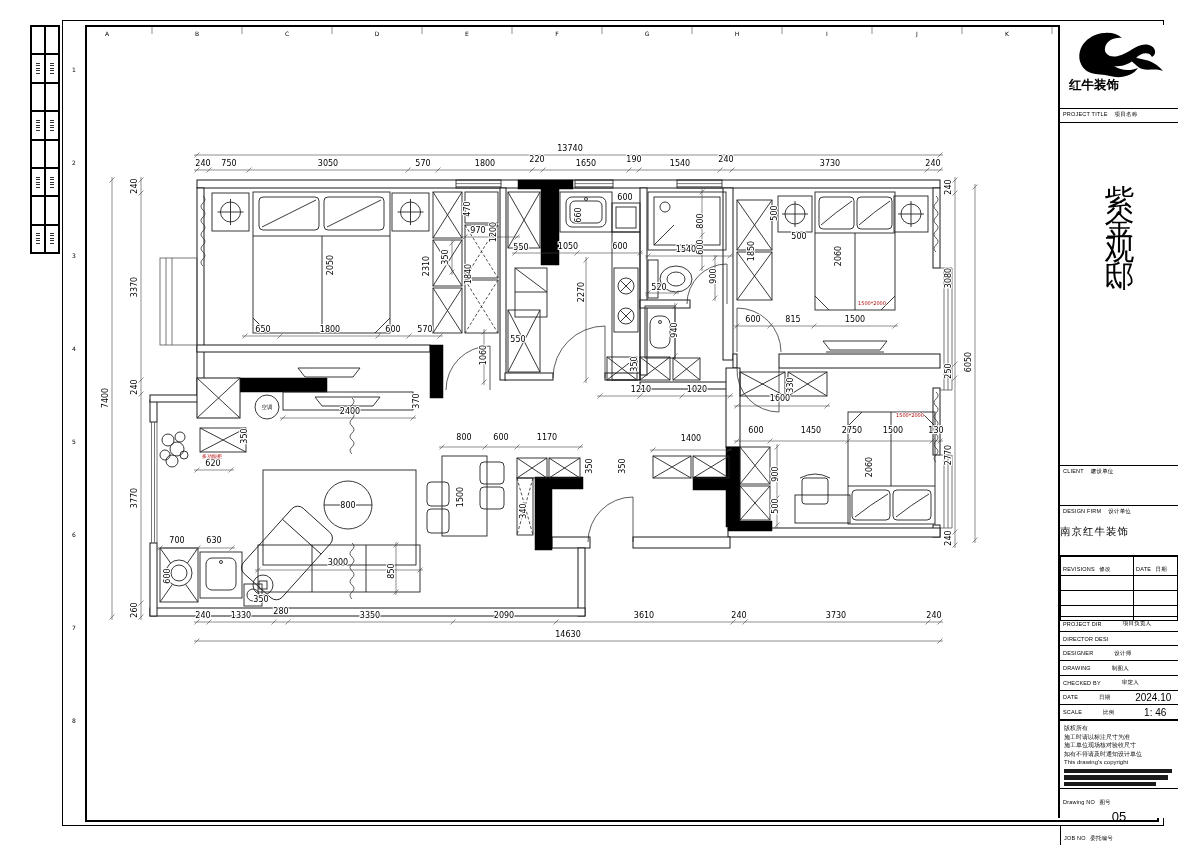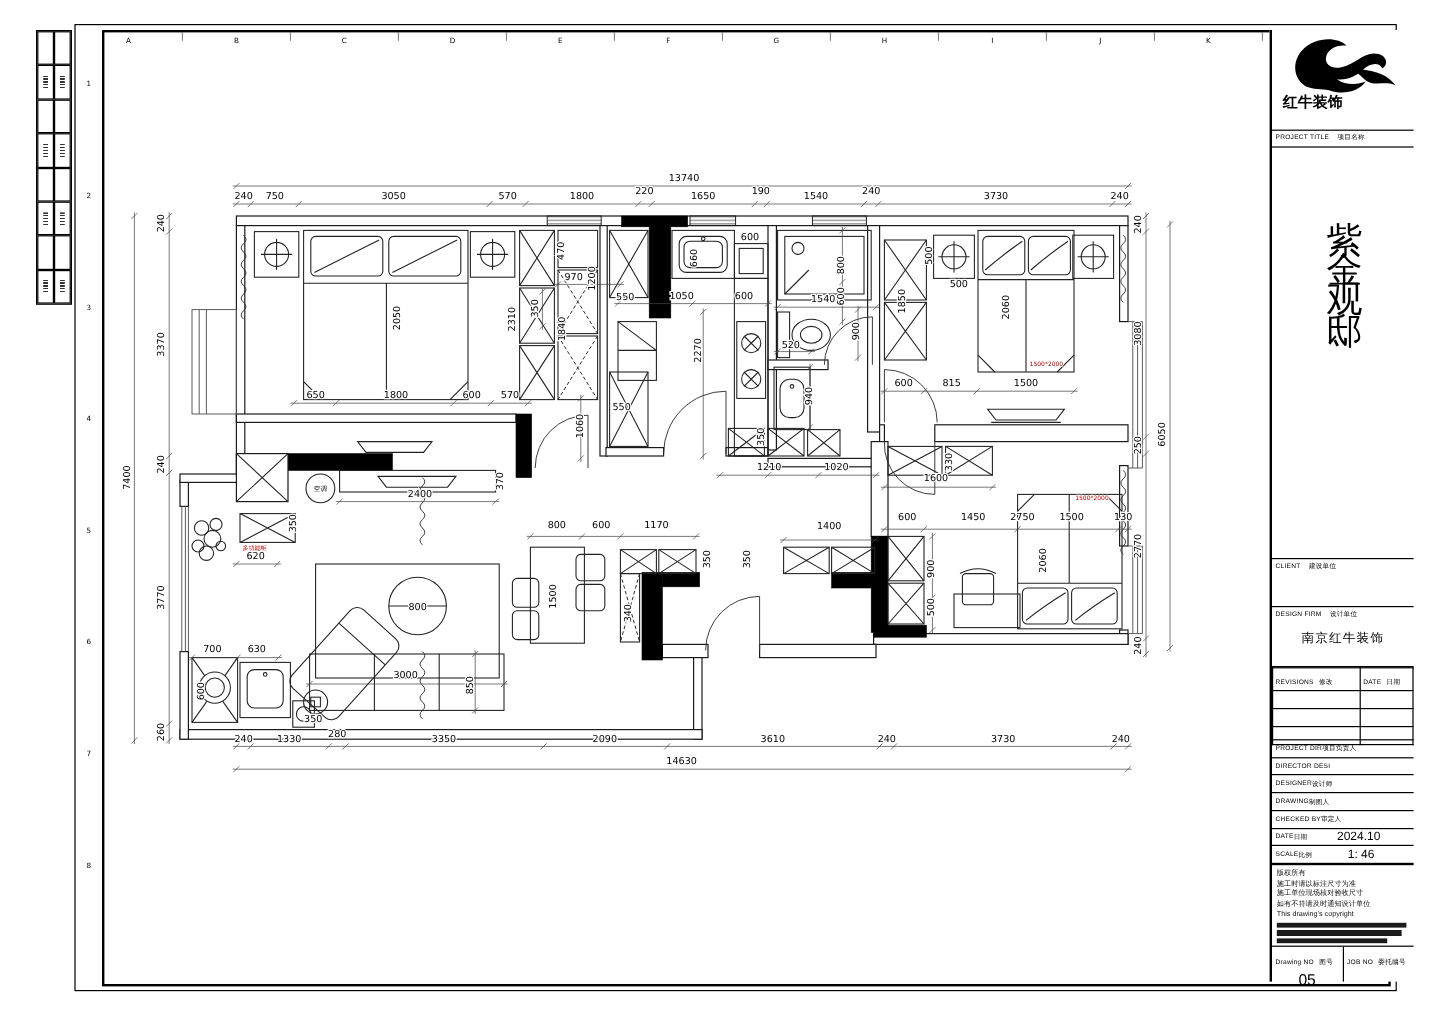--- a/index.html
+++ b/index.html
@@ -22,33 +22,33 @@
   .logo-svg{display:block;margin:2px auto 0 auto;}
   .logo-text{display:flex;justify-content:space-between;padding:0 9px;font-size:12.5px;font-weight:bold;margin-top:-2px;}
   .ptitle-sec{top:83px;height:14px;}
   .pname-sec{top:97px;height:298px;display:flex;justify-content:center;}
   .pname{writing-mode:vertical-lr;text-orientation:upright;font-family:"DejaVu Serif",serif;
     font-size:30px;letter-spacing:25px;margin-top:38px;color:#000;}
   .dtitle-sec{top:395px;height:45px;}
   .dtitle{font-family:"DejaVu Serif",serif;font-size:17px;letter-spacing:3px;text-align:center;margin-top:5px;}
   .client-sec{top:440px;height:40px;}
   .firm-sec{top:480px;height:50px;}
-  .firm-name{font-size:10.5px;text-align:center;margin-top:10px;letter-spacing:1px;}
+  .firm-name{font-size:10.5px;text-align:left;margin-top:10px;letter-spacing:1px;}
   .rev-sec{top:530px;height:61px;}
   .rev-table{width:100%;height:100%;border-collapse:collapse;table-layout:fixed;}
   .rev-table td{border:1px solid #000;height:14px;padding:0 2px;vertical-align:top;}
   .rev-table .c1{width:68px;}
   .inforows-sec{top:591px;height:103px;display:flex;flex-direction:column;}
-  .info-row{flex:1;border-top:1px solid #000;display:flex;align-items:center;padding:0 3px;gap:0;}
+  .info-row{flex:1;border-top:1px solid #000;display:flex;align-items:center;padding:0 3px;gap:21px;}
   .info-row:first-child{border-top:none;}
   .info-val{flex:1;text-align:center;font-size:10px;color:#000;}
   .notes-sec{top:694px;height:69px;border-top:2px solid #000;padding:3px 4px;}
   .note-line{font-size:6px;line-height:8.5px;color:#111;white-space:nowrap;}
   .smudge{height:4.5px;background:#1b1b1b;margin:2px 0;filter:blur(0.5px);}
-  .bottom-sec{top:763px;height:30px;display:flex;}
+  .bottom-sec{top:763px;height:30px;display:flex;flex-direction:column;}
   .bcell{flex:1;padding:1px 3px;box-sizing:border-box;}
   .bcell.right{border-left:1px solid #000;}
   .dno{font-size:13px;text-align:center;margin-top:1px;}
   
   .plan-svg{position:absolute;left:0;top:0;pointer-events:none;}
   .w{fill:#fff;stroke:#1a1a1a;stroke-width:1;}
   .blk{fill:#000;stroke:#000;stroke-width:0.5;}
   .winh{fill:url(#ph);stroke:#1a1a1a;stroke-width:0.8;}
   .f{fill:none;stroke:#222;stroke-width:0.9;}
   .ffill{fill:#fff;stroke:#222;stroke-width:0.9;}

